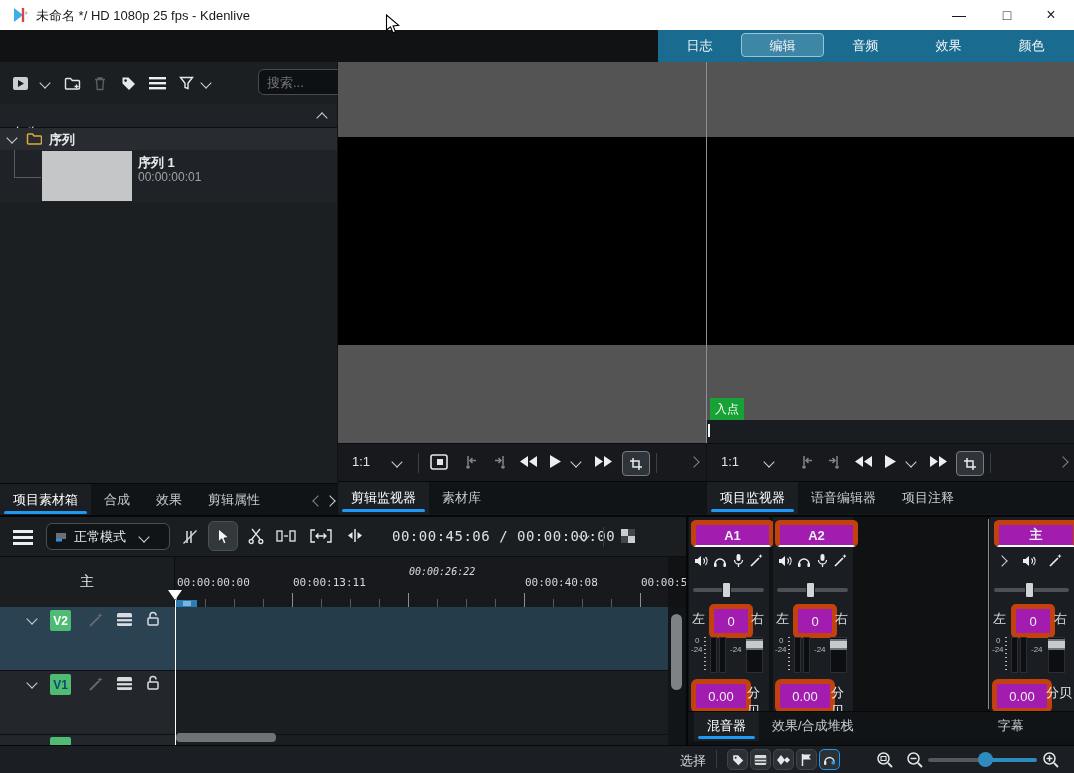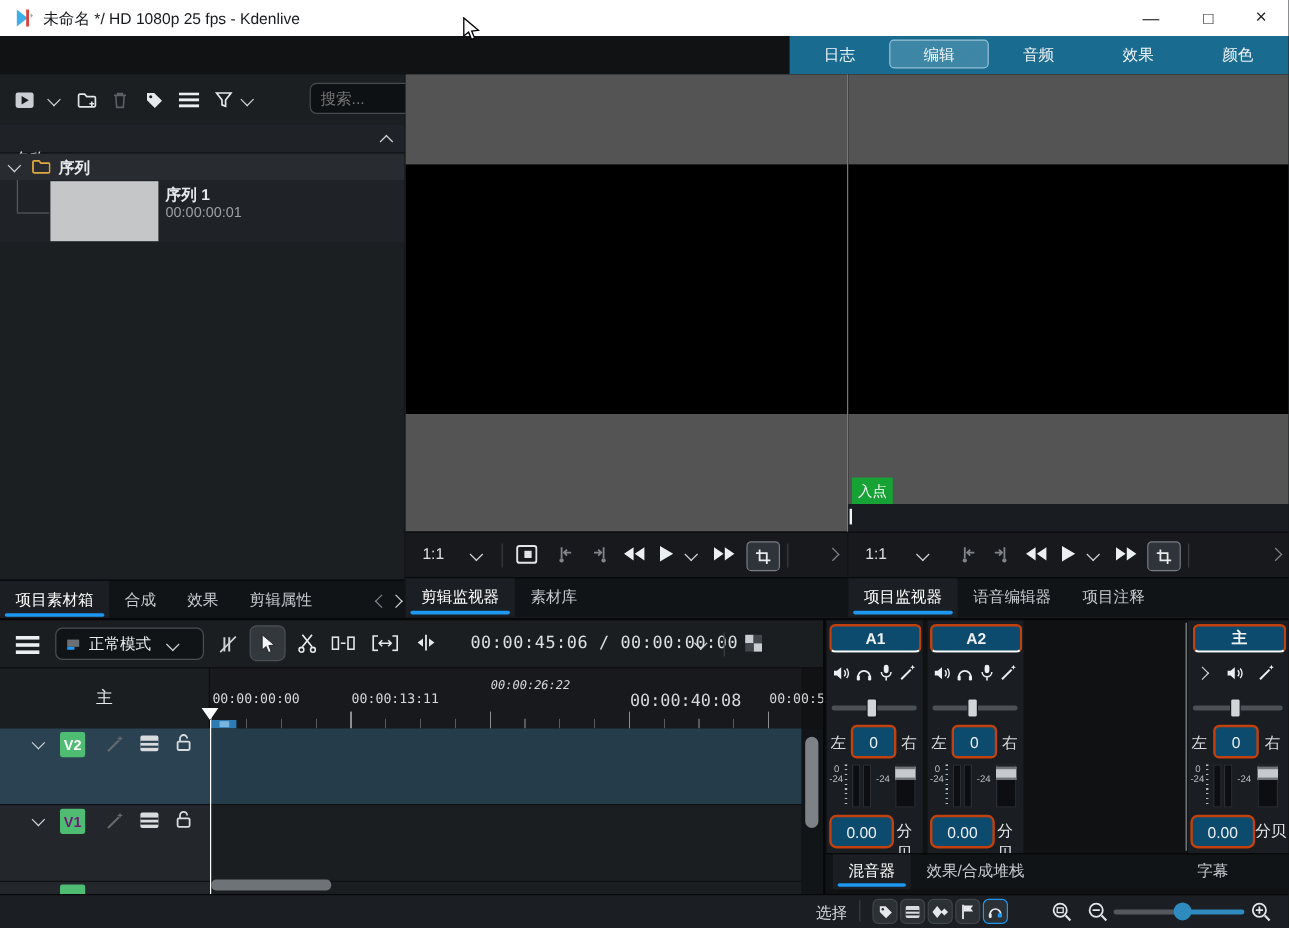--- a/index.html
+++ b/index.html
@@ -21,21 +21,21 @@
   .menubar{left:0;top:30px;width:1074px;height:32px;background:#26292d;}
   .menu-item{padding:0 11px;line-height:32px;color:#e8ebed;white-space:nowrap;}
   .wsband{position:absolute;left:658px;top:30px;width:416px;height:32px;background:#1a6b90;display:flex;}
   .wstab{width:83px;text-align:center;line-height:32px;color:#f2f5f7;box-sizing:border-box;}
   .wstab.active{line-height:24px;height:24px;margin-top:3px;background:#3e86a6;border:1px solid #95c3d8;border-radius:4px;}
   
   .tabbar{background:#111417;display:flex;align-items:stretch;}
   .tab{position:relative;padding:0 13px;line-height:31px;color:#c6cace;white-space:nowrap;}
   .tab.active{background:#1b1f23;color:#fff;}
   .tab.active::after{content:"";position:absolute;left:4px;right:4px;bottom:2px;height:3px;border-radius:2px;background:#1d99f3;}
-  .valbox{background:#0c4a6e;border:2px solid #c2410c;border-radius:5px;color:#eef1f3;display:flex;align-items:center;justify-content:center;}
+  .valbox{background:#a21caf;border:5px solid #c2410c;border-radius:5px;color:#eef1f3;display:flex;align-items:center;justify-content:center;}
   .iconbtn{display:flex;align-items:center;justify-content:center;}
   svg{display:block;}
   input{outline:none;margin-left:40px;}
 </style>
 </head>
 <body>
 
 <div class="app">
 
   <div class="a titlebar">
@@ -288,21 +288,21 @@
 
   <div class="a" style="left:0;top:557px;width:686px;height:188px;background:#101214;">
 
     <div class="a" style="left:0;top:0;width:175px;height:50px;background:#1b1e21;border-right:1px solid #0b0d0f;box-sizing:border-box;">
       <span class="a" style="left:80px;top:16px;font-size:14px;">主</span>
     </div>
     <div class="a" style="left:175px;top:0;width:493px;height:50px;background:#17191c;">
       <span class="a mono" style="left:2px;top:19px;font-size:11px;color:#d6d9db;">00:00:00:00</span>
       <span class="a mono" style="left:118px;top:19px;font-size:11px;color:#d6d9db;">00:00:13:11</span>
       <span class="a mono" style="left:234px;top:9px;font-size:10px;color:#d6d9db;font-style:italic;">00:00:26:22</span>
-      <span class="a mono" style="left:350px;top:19px;font-size:14px;color:#d6d9db;">00:00:40:08</span>
+      <span class="a mono" style="left:350px;top:19px;font-size:11px;color:#d6d9db;">00:00:40:08</span>
       <span class="a mono" style="left:466px;top:19px;font-size:11px;color:#d6d9db;">00:00:53:19</span>
       <div class="a" style="left:1px;top:42px;width:492px;height:8px;background:repeating-linear-gradient(90deg,#565b60 0 1px,transparent 1px 29px);"></div>
       <div class="a" style="left:1px;top:36px;width:492px;height:14px;background:repeating-linear-gradient(90deg,#8a8f94 0 1px,transparent 1px 116px);"></div>
       <div class="a" style="left:-7px;top:33px;width:0;height:0;border-left:7px solid transparent;border-right:7px solid transparent;border-top:10px solid #fff;"></div>
       <div class="a" style="left:0;top:43px;width:22px;height:7px;background:#2e7cb5;">
         <div class="a" style="left:8px;top:1px;width:8px;height:5px;background:#7ab5dd;"></div>
       </div>
     </div>
 
     <div class="a" style="left:0;top:50px;width:175px;height:64px;background:#2b4252;border-bottom:1px solid #0d1013;box-sizing:border-box;">
@@ -319,21 +319,21 @@
       </svg>
       <svg class="a" style="left:146px;top:4px;" width="14" height="16" viewBox="0 0 14 16">
         <rect x="2" y="7" width="10" height="7" rx="1" fill="none" stroke="#d9dcdf" stroke-width="1.5"></rect>
         <path d="M4 7V4.5a3 3 0 016 0" fill="none" stroke="#d9dcdf" stroke-width="1.5"></path>
       </svg>
     </div>
     <div class="a" style="left:175px;top:50px;width:493px;height:64px;background:#253d4a;border-bottom:1px solid #0d1013;box-sizing:border-box;"></div>
 
     <div class="a" style="left:0;top:114px;width:175px;height:64px;background:#23272b;border-bottom:1px solid #0d1013;box-sizing:border-box;">
       <span class="chev a" style="left:28px;top:8px;"></span>
-      <div class="a" style="left:50px;top:3px;width:21px;height:21px;background:#4ebd73;border-radius:2px;color:#701a75;font-size:12px;font-weight:bold;display:flex;align-items:center;justify-content:center;">V1</div>
+      <div class="a" style="left:50px;top:3px;width:21px;height:21px;background:#4ebd73;border-radius:2px;color:#0c4a6e;font-size:12px;font-weight:bold;display:flex;align-items:center;justify-content:center;">V1</div>
       <svg class="a" style="left:88px;top:5px;" width="16" height="16" viewBox="0 0 16 16">
         <path d="M2 14L11 5" stroke="#646a70" stroke-width="1.8"></path>
         <path d="M12 1l.7 1.8L14.5 3.5l-1.8.7L12 6l-.7-1.8L9.5 3.5l1.8-.7z" fill="#646a70"></path>
       </svg>
       <svg class="a" style="left:116px;top:5px;" width="17" height="15" viewBox="0 0 17 15">
         <rect x="1" y="1" width="15" height="13" rx="1.5" fill="#d9dcdf"></rect>
         <rect x="1" y="5.3" width="15" height="1.8" fill="#23272b"></rect>
         <rect x="1" y="9.4" width="15" height="1.8" fill="#23272b"></rect>
       </svg>
       <svg class="a" style="left:146px;top:4px;" width="14" height="16" viewBox="0 0 14 16">

